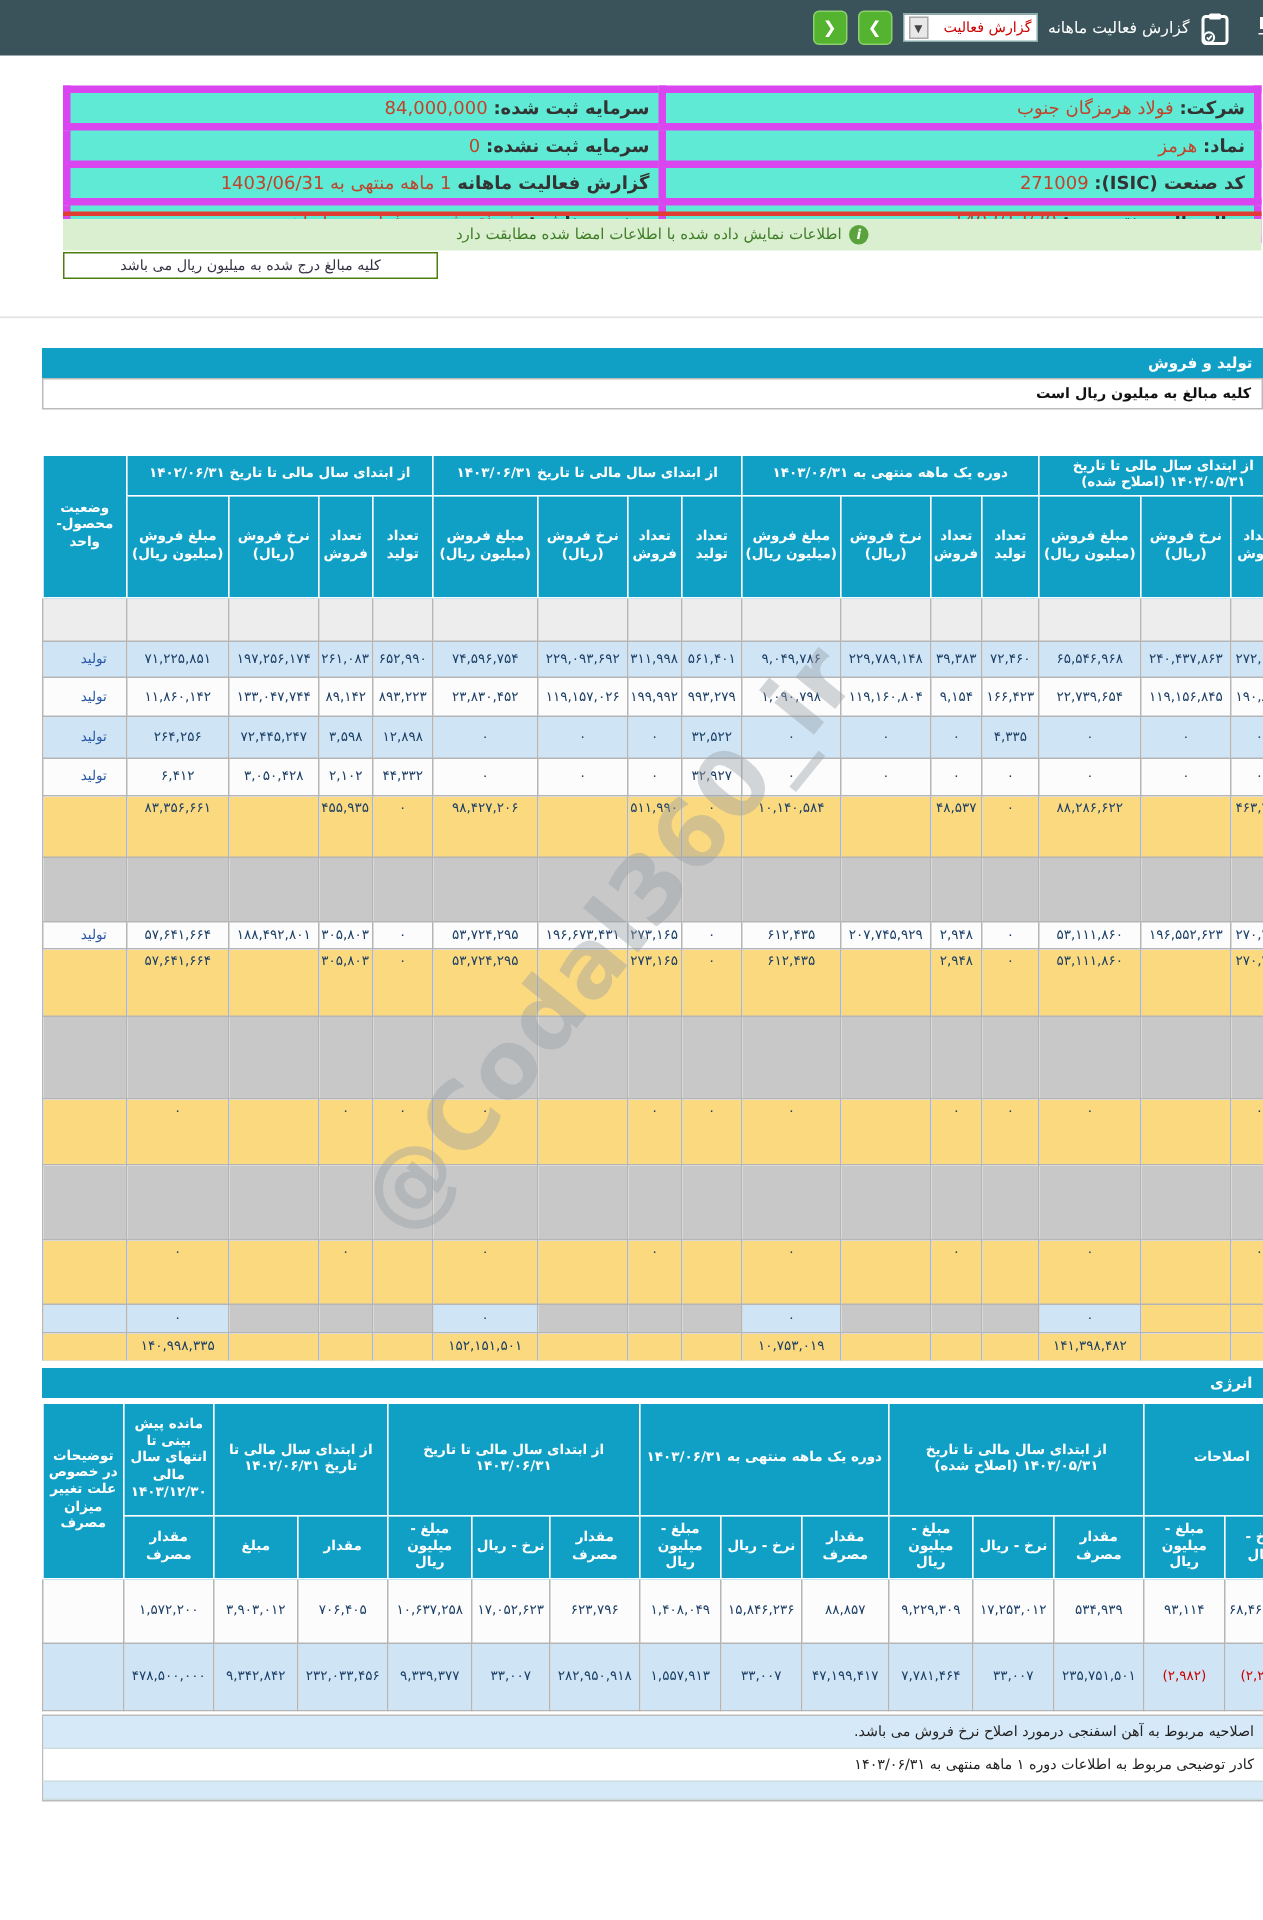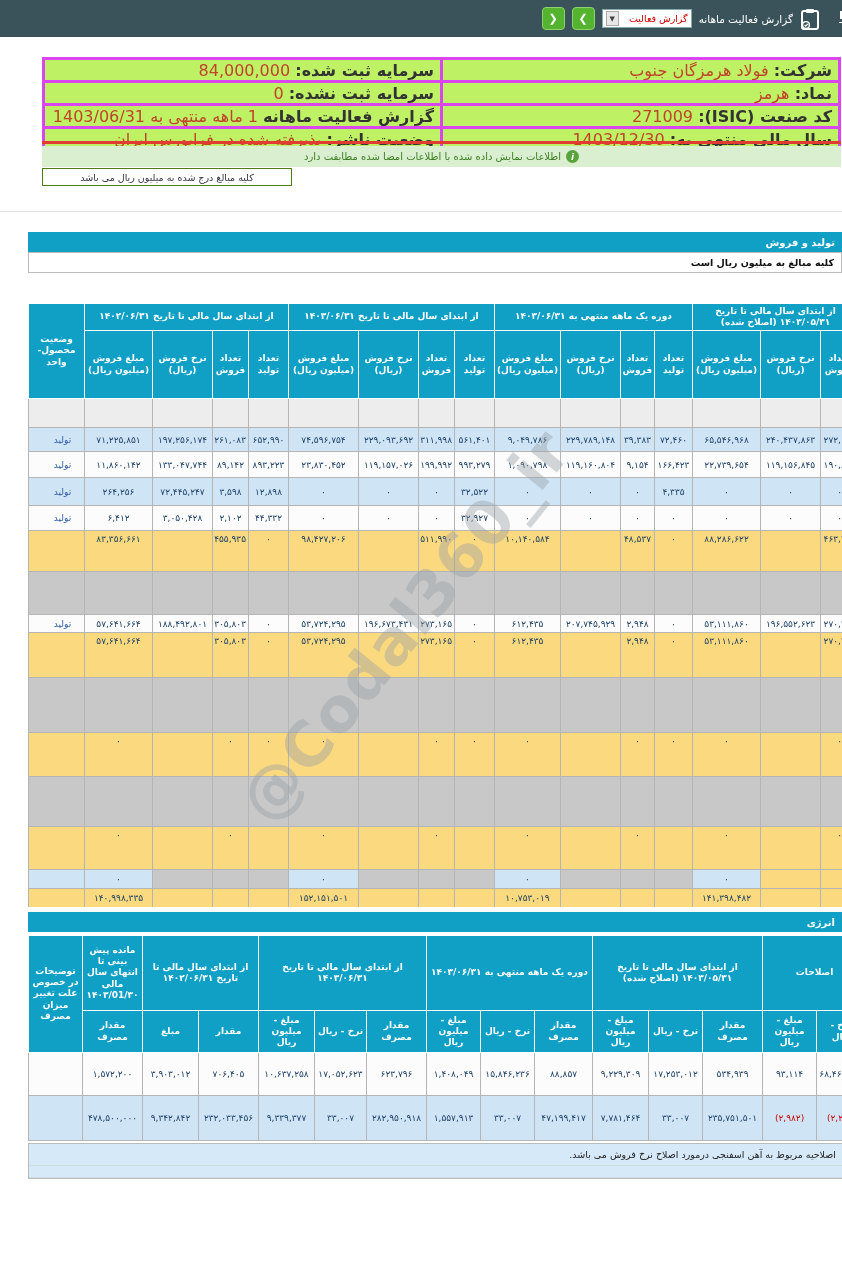--- a/index.html
+++ b/index.html
@@ -32,22 +32,22 @@
   }
   .en{
     color:#fff;font-size:11px;font-weight:bold;text-decoration:none;
     border-bottom:1px solid #fff;margin-left:806px;margin-right:0;
     position:absolute;left:33px;top:9px;cursor:pointer;
   }
   
   .company-wrap{position:absolute;top:57px;left:42px;width:799px;}
   table.company{border-collapse:collapse;width:100%;direction:rtl;}
   table.company td{
-    border:3px solid #d946ef;height:20px;padding:0 6px;font-size:16px;
-    background:#bef264;white-space:nowrap;
+    border:5px solid #d946ef;height:20px;padding:0 6px;font-size:12px;
+    background:#5eead4;white-space:nowrap;
   }
   table.company td.half{width:50%;}
   .lab{color:#333;font-weight:bold;}
   .val{color:#c0432b;}
   .redline{position:absolute;top:141px;left:42px;width:799px;height:3px;background:#e03c31;}
   .notice{
     position:absolute;top:146px;left:42px;width:799px;height:21px;
     background:#d9efcf;display:flex;align-items:center;justify-content:center;
     gap:5px;font-size:10px;color:#3f7d27;
   }
@@ -509,21 +509,21 @@
         <col style="width: 60px;">
         <col style="width: 54px;">
       </colgroup>
       <thead>
         <tr style="height: 75px;">
           <th colspan="2">اصلاحات</th>
           <th colspan="3">از ابتدای سال مالی تا تاریخ ۱۴۰۳/۰۵/۳۱ (اصلاح شده)</th>
           <th colspan="3">دوره یک ماهه منتهی به ۱۴۰۳/۰۶/۳۱</th>
           <th colspan="3">از ابتدای سال مالی تا تاریخ ۱۴۰۳/۰۶/۳۱</th>
           <th colspan="2">از ابتدای سال مالی تا تاریخ ۱۴۰۲/۰۶/۳۱</th>
-          <th colspan="1">مانده پیش بینی تا انتهای سال مالی ۱۴۰۳/01/۳۰</th>
+          <th colspan="1">مانده پیش بینی تا انتهای سال مالی ۱۴۰۳/۱۲/۳۰</th>
           <th colspan="1" rowspan="2">توضیحات در خصوص علت تغییر میزان مصرف</th>
         </tr>
         <tr style="height: 42px;">
           <th>نرخ - ریال</th>
           <th>مبلغ - میلیون ریال</th>
           <th>مقدار مصرف</th>
           <th>نرخ - ریال</th>
           <th>مبلغ - میلیون ریال</th>
           <th>مقدار مصرف</th>
           <th>نرخ - ریال</th>
@@ -570,14 +570,15 @@
           <td class="c-blue">۹,۳۴۲,۸۴۲</td>
           <td class="c-blue">۴۷۸,۵۰۰,۰۰۰</td>
           <td class="c-blue"></td>
         </tr>
       </tbody>
     </table>
 </div>
 
 <div class="notes" id="notes">
     <div class="note-row note-blue" style="height: 22px;">اصلاحیه مربوط به آهن اسفنجی درمورد اصلاح نرخ فروش می باشد.</div>
+    <div class="note-row note-white" style="height: 22px;">کادر توضیحی مربوط به اطلاعات دوره ۱ ماهه منتهی به ۱۴۰۳/۰۶/۳۱</div>
     <div class="note-row note-blue" style="height: 12px;"></div>
   </div>
 
 </body></html>

